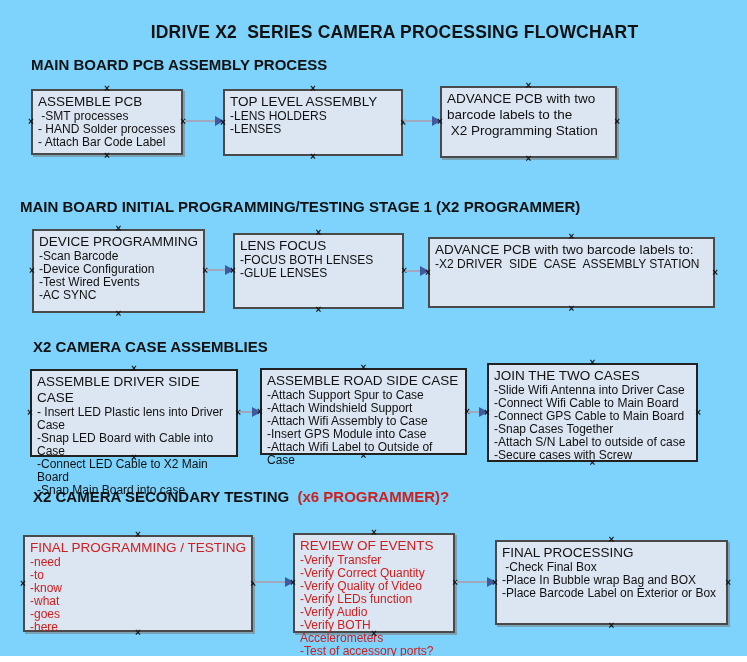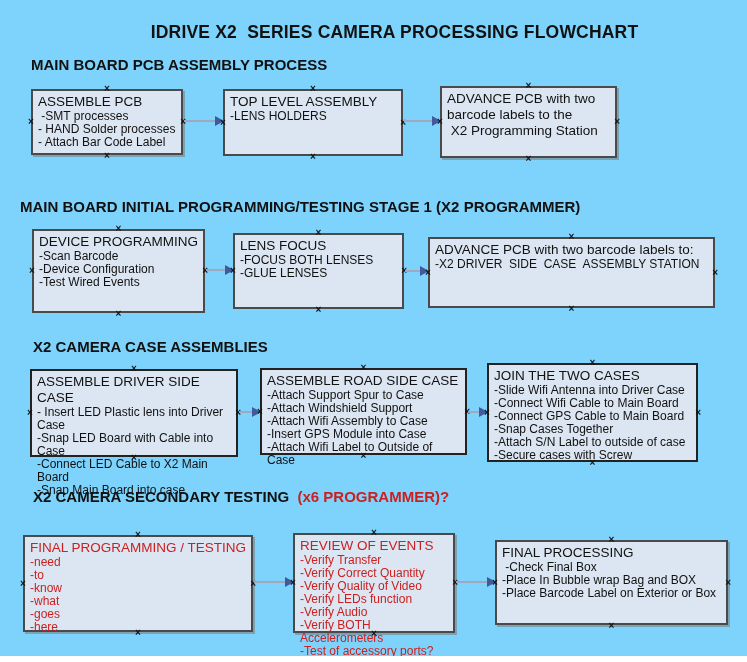--- a/index.html
+++ b/index.html
@@ -89,20 +89,21 @@
       <span class="cp cp-l">×</span>
     </div>
   <div class="arrow" style="left:183px;top:121px;width:40px;">
       <span class="line"></span>
       <span class="head"></span>
     </div>
   <div class="box" style="left:223px;top:89px;width:180px;height:67px;">
     <div class="box-title">TOP LEVEL ASSEMBLY</div>
     <ul class="box-items">
         <li>-LENS HOLDERS</li>
+        <li>-LENSES</li>
       </ul>
   <span class="cp cp-t">×</span>
       <span class="cp cp-r">×</span>
       <span class="cp cp-b">×</span>
       <span class="cp cp-l">×</span>
     </div>
   <div class="arrow" style="left:403px;top:121px;width:37px;">
       <span class="line"></span>
       <span class="head"></span>
     </div>
@@ -118,20 +119,21 @@
     </div>
 
   <div class="section-heading" style="left:20px;top:198px;"><span>MAIN BOARD INITIAL PROGRAMMING/TESTING STAGE 1 (X2 PROGRAMMER)</span><span class="red-part"></span></div>
 
   <div class="box" style="left:32px;top:229px;width:173px;height:84px;">
     <div class="box-title">DEVICE PROGRAMMING</div>
     <ul class="box-items">
         <li>-Scan Barcode</li>
         <li>-Device Configuration</li>
         <li>-Test Wired Events</li>
+        <li>-AC SYNC</li>
       </ul>
   <span class="cp cp-t">×</span>
       <span class="cp cp-r">×</span>
       <span class="cp cp-b">×</span>
       <span class="cp cp-l">×</span>
     </div>
   <div class="arrow" style="left:205px;top:270px;width:28px;">
       <span class="line"></span>
       <span class="head"></span>
     </div>

